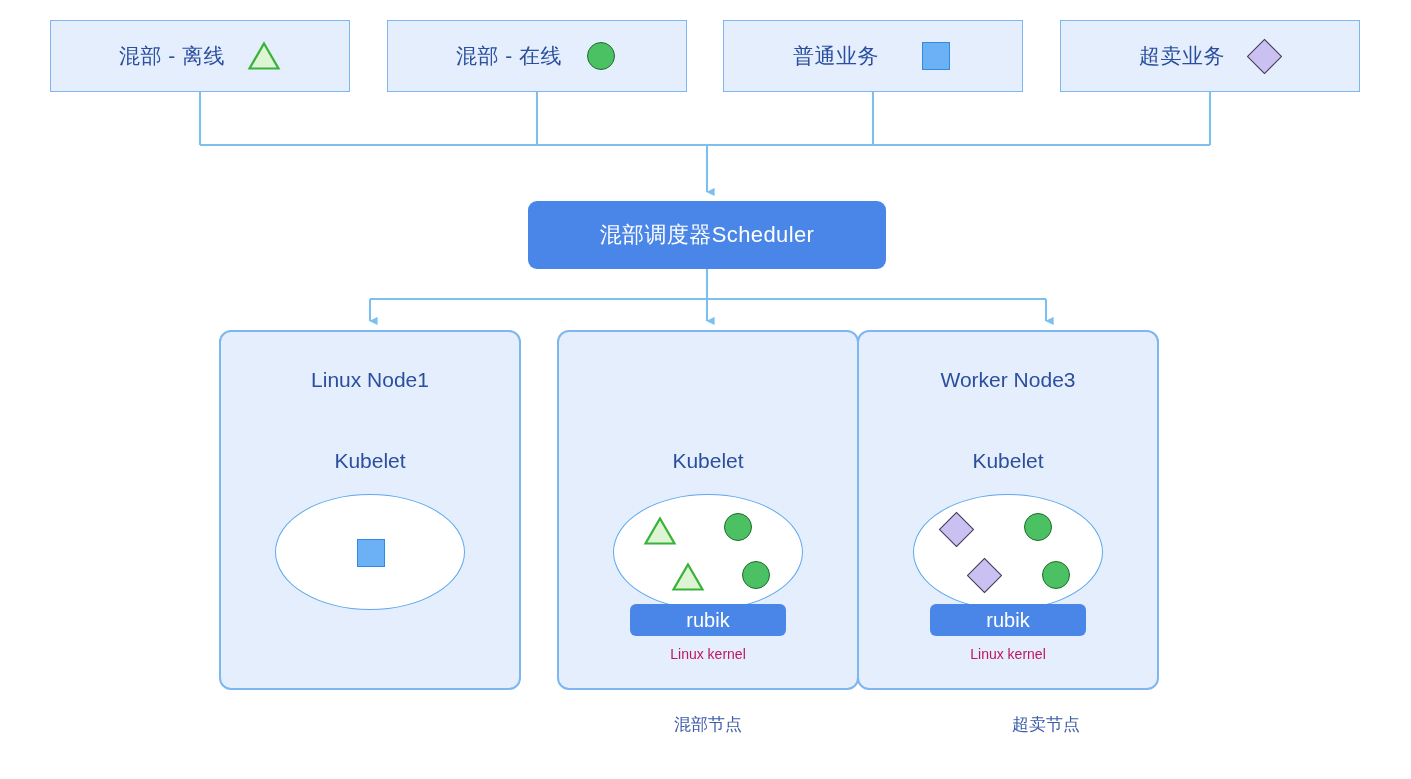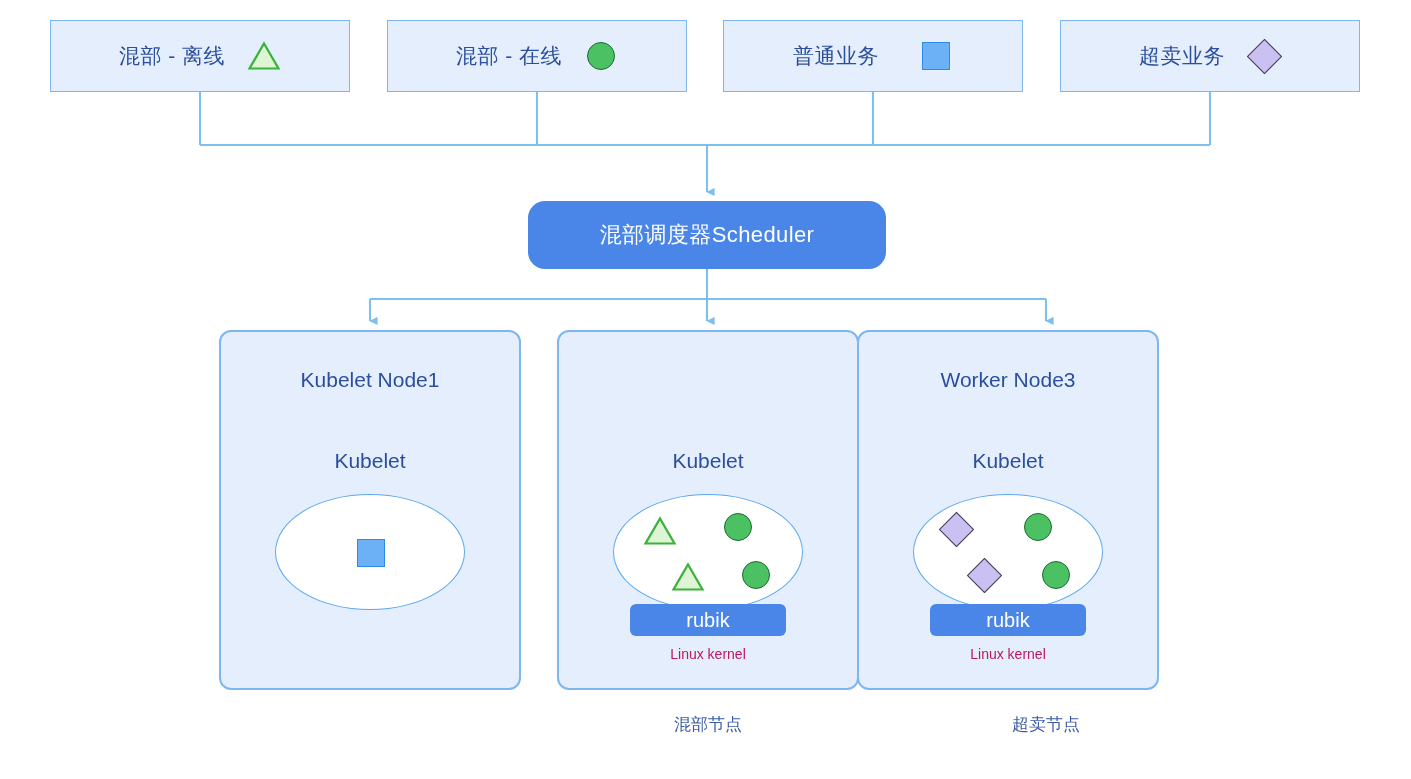--- a/index.html
+++ b/index.html
@@ -64,21 +64,21 @@
     border: 1.3px solid #403a55;
     transform: rotate(45deg);
   }
 
   
   #scheduler {
     position: absolute;
     left: 528px; top: 201px;
     width: 358px; height: 68px;
     background: #4a86e8;
-    border-radius: 17px;
+    border-radius: 9px;
     display: flex; align-items: center; justify-content: center;
   }
   #scheduler .sched-label {
     color: #ffffff;
     font-size: 22px;
     letter-spacing: 0.4px;
     white-space: nowrap;
   }
 
   
@@ -218,21 +218,21 @@
     <span class="legend-glyph">
       <span class="g-diamond"></span>
     </span>
   </div>
 
   <div id="scheduler">
     <span class="sched-label">混部调度器Scheduler</span>
   </div>
 
   <div class="node-card" style="left:219px;">
-    <div class="node-title">Kubelet Node1</div>
+    <div class="node-title">Linux Node1</div>
     <div class="node-kubelet">Kubelet</div>
     <div class="pod-ellipse">
       <span class="pod-slot slot-center">
         <span class="g-square"></span>
       </span>
     </div>
   </div>
 
   <div class="node-card" style="left:557px;">
     <div class="node-kubelet">Kubelet</div>

